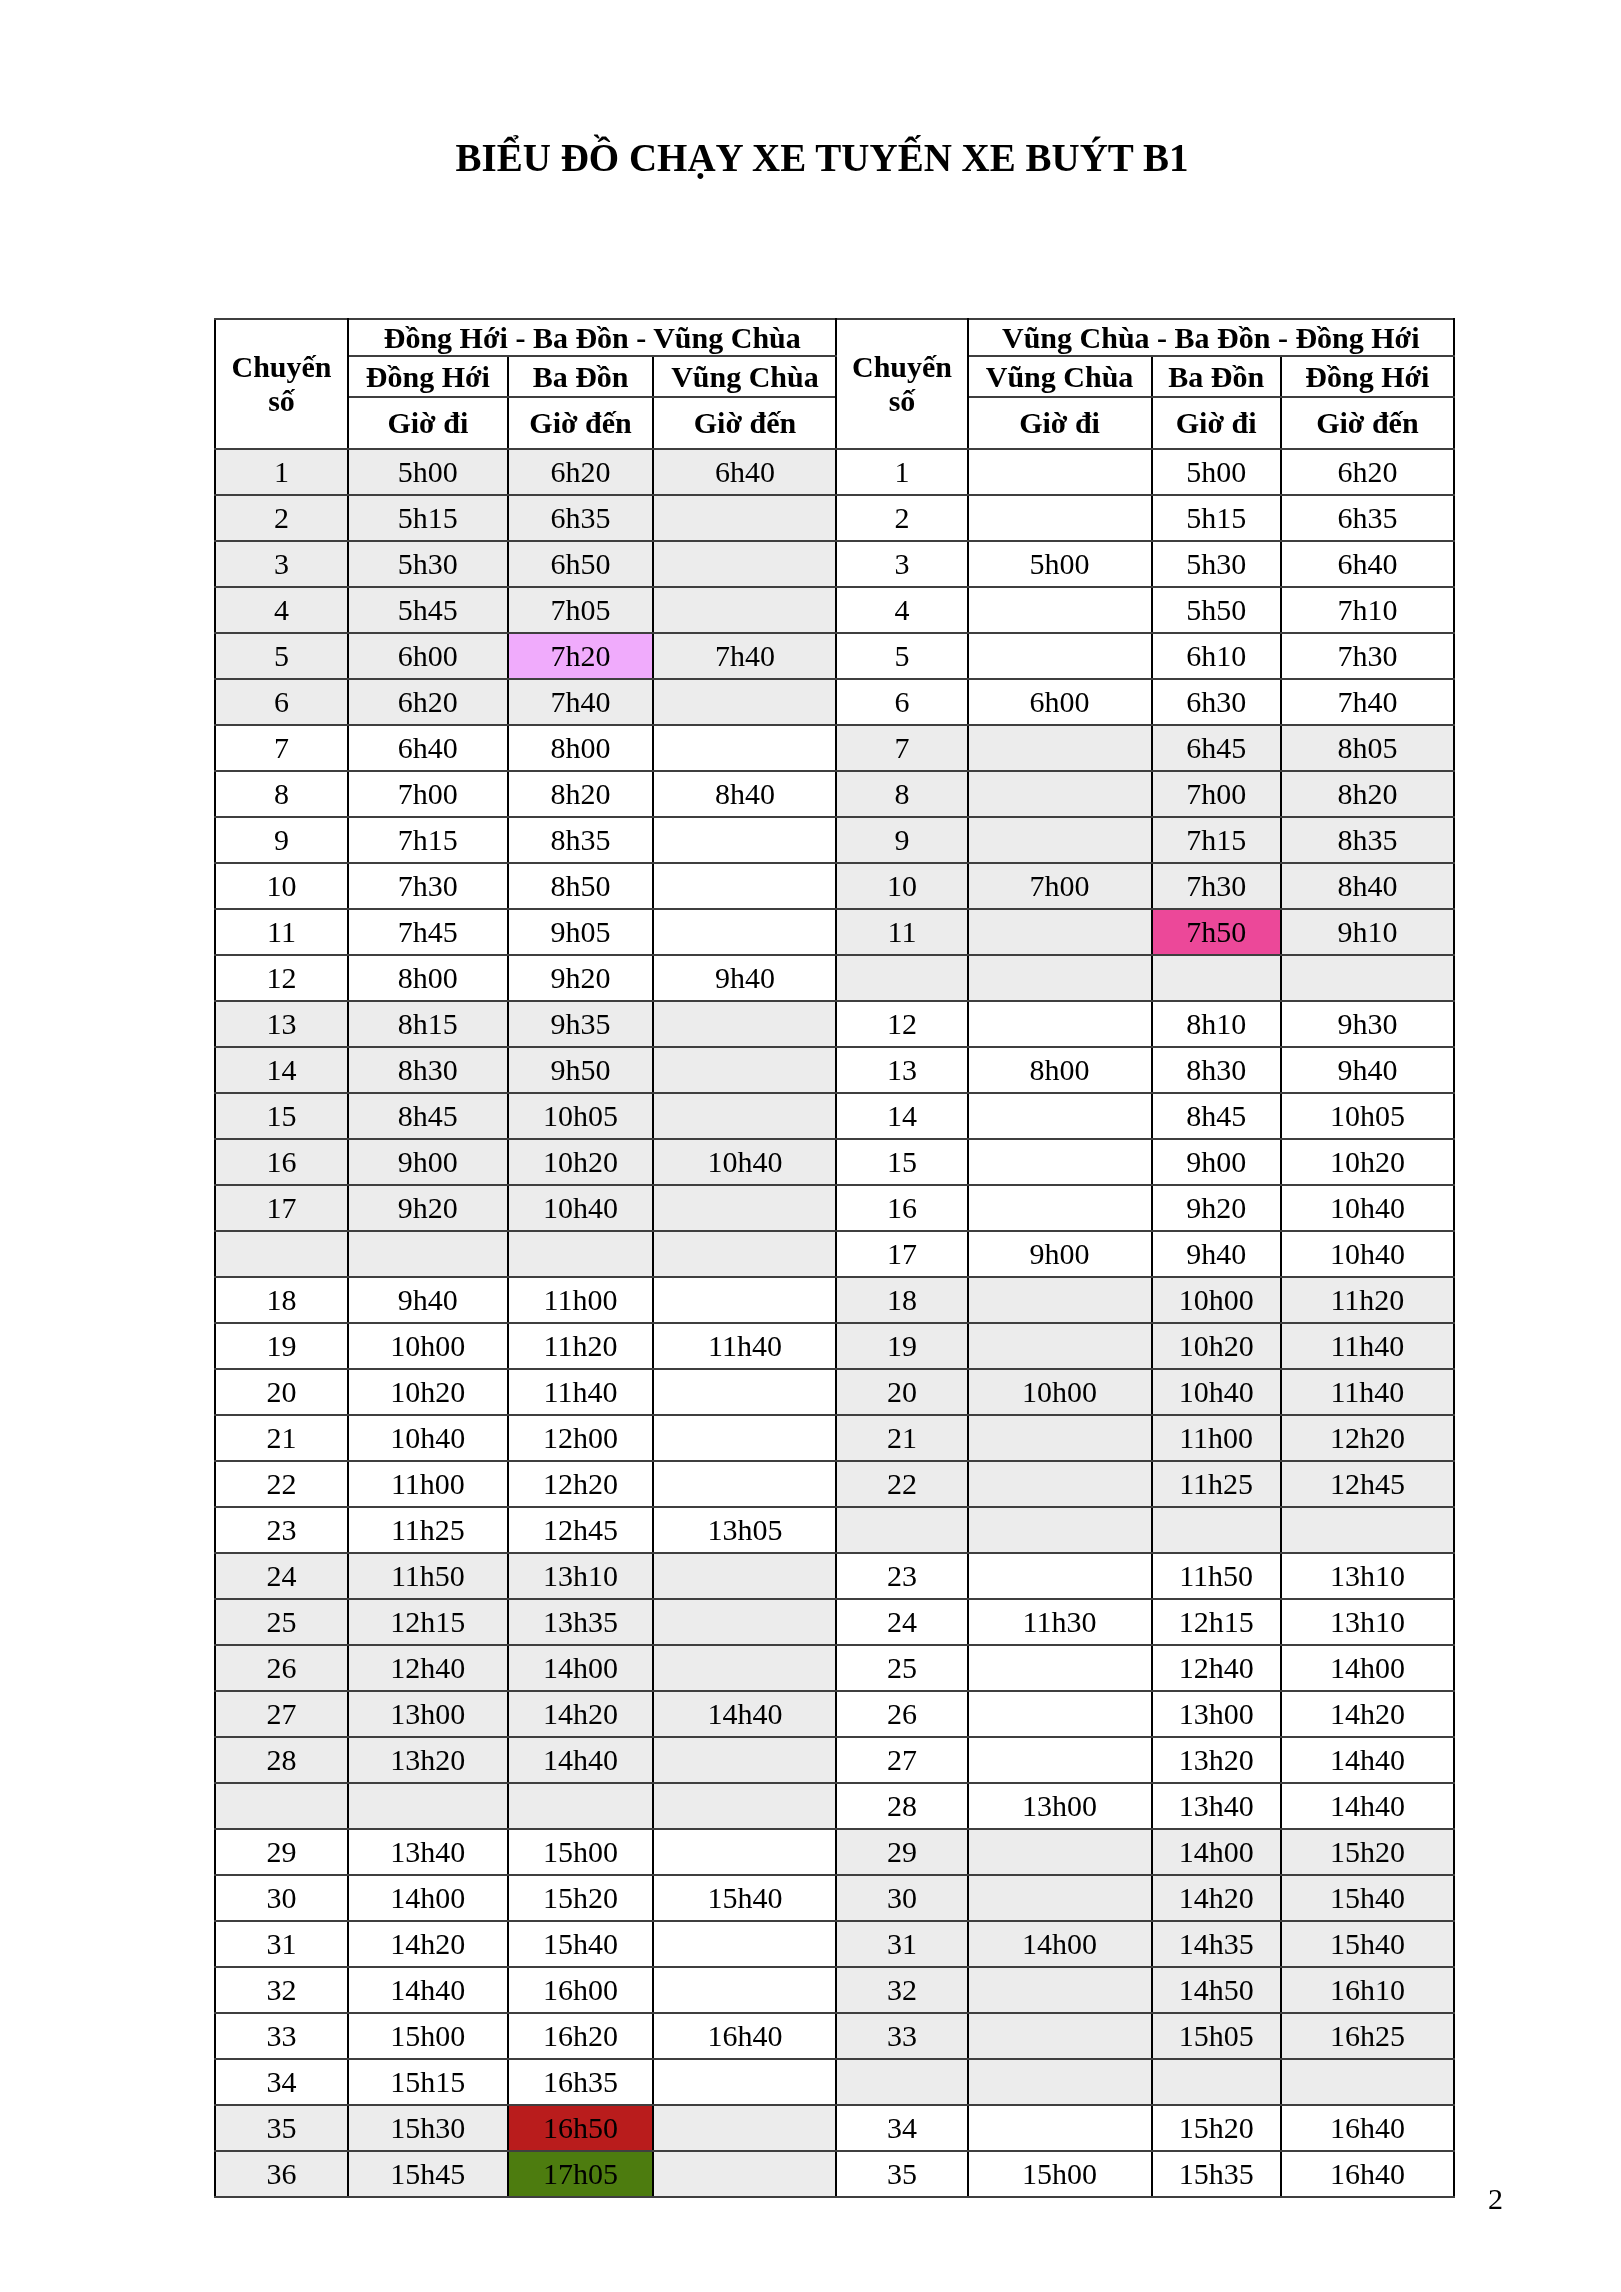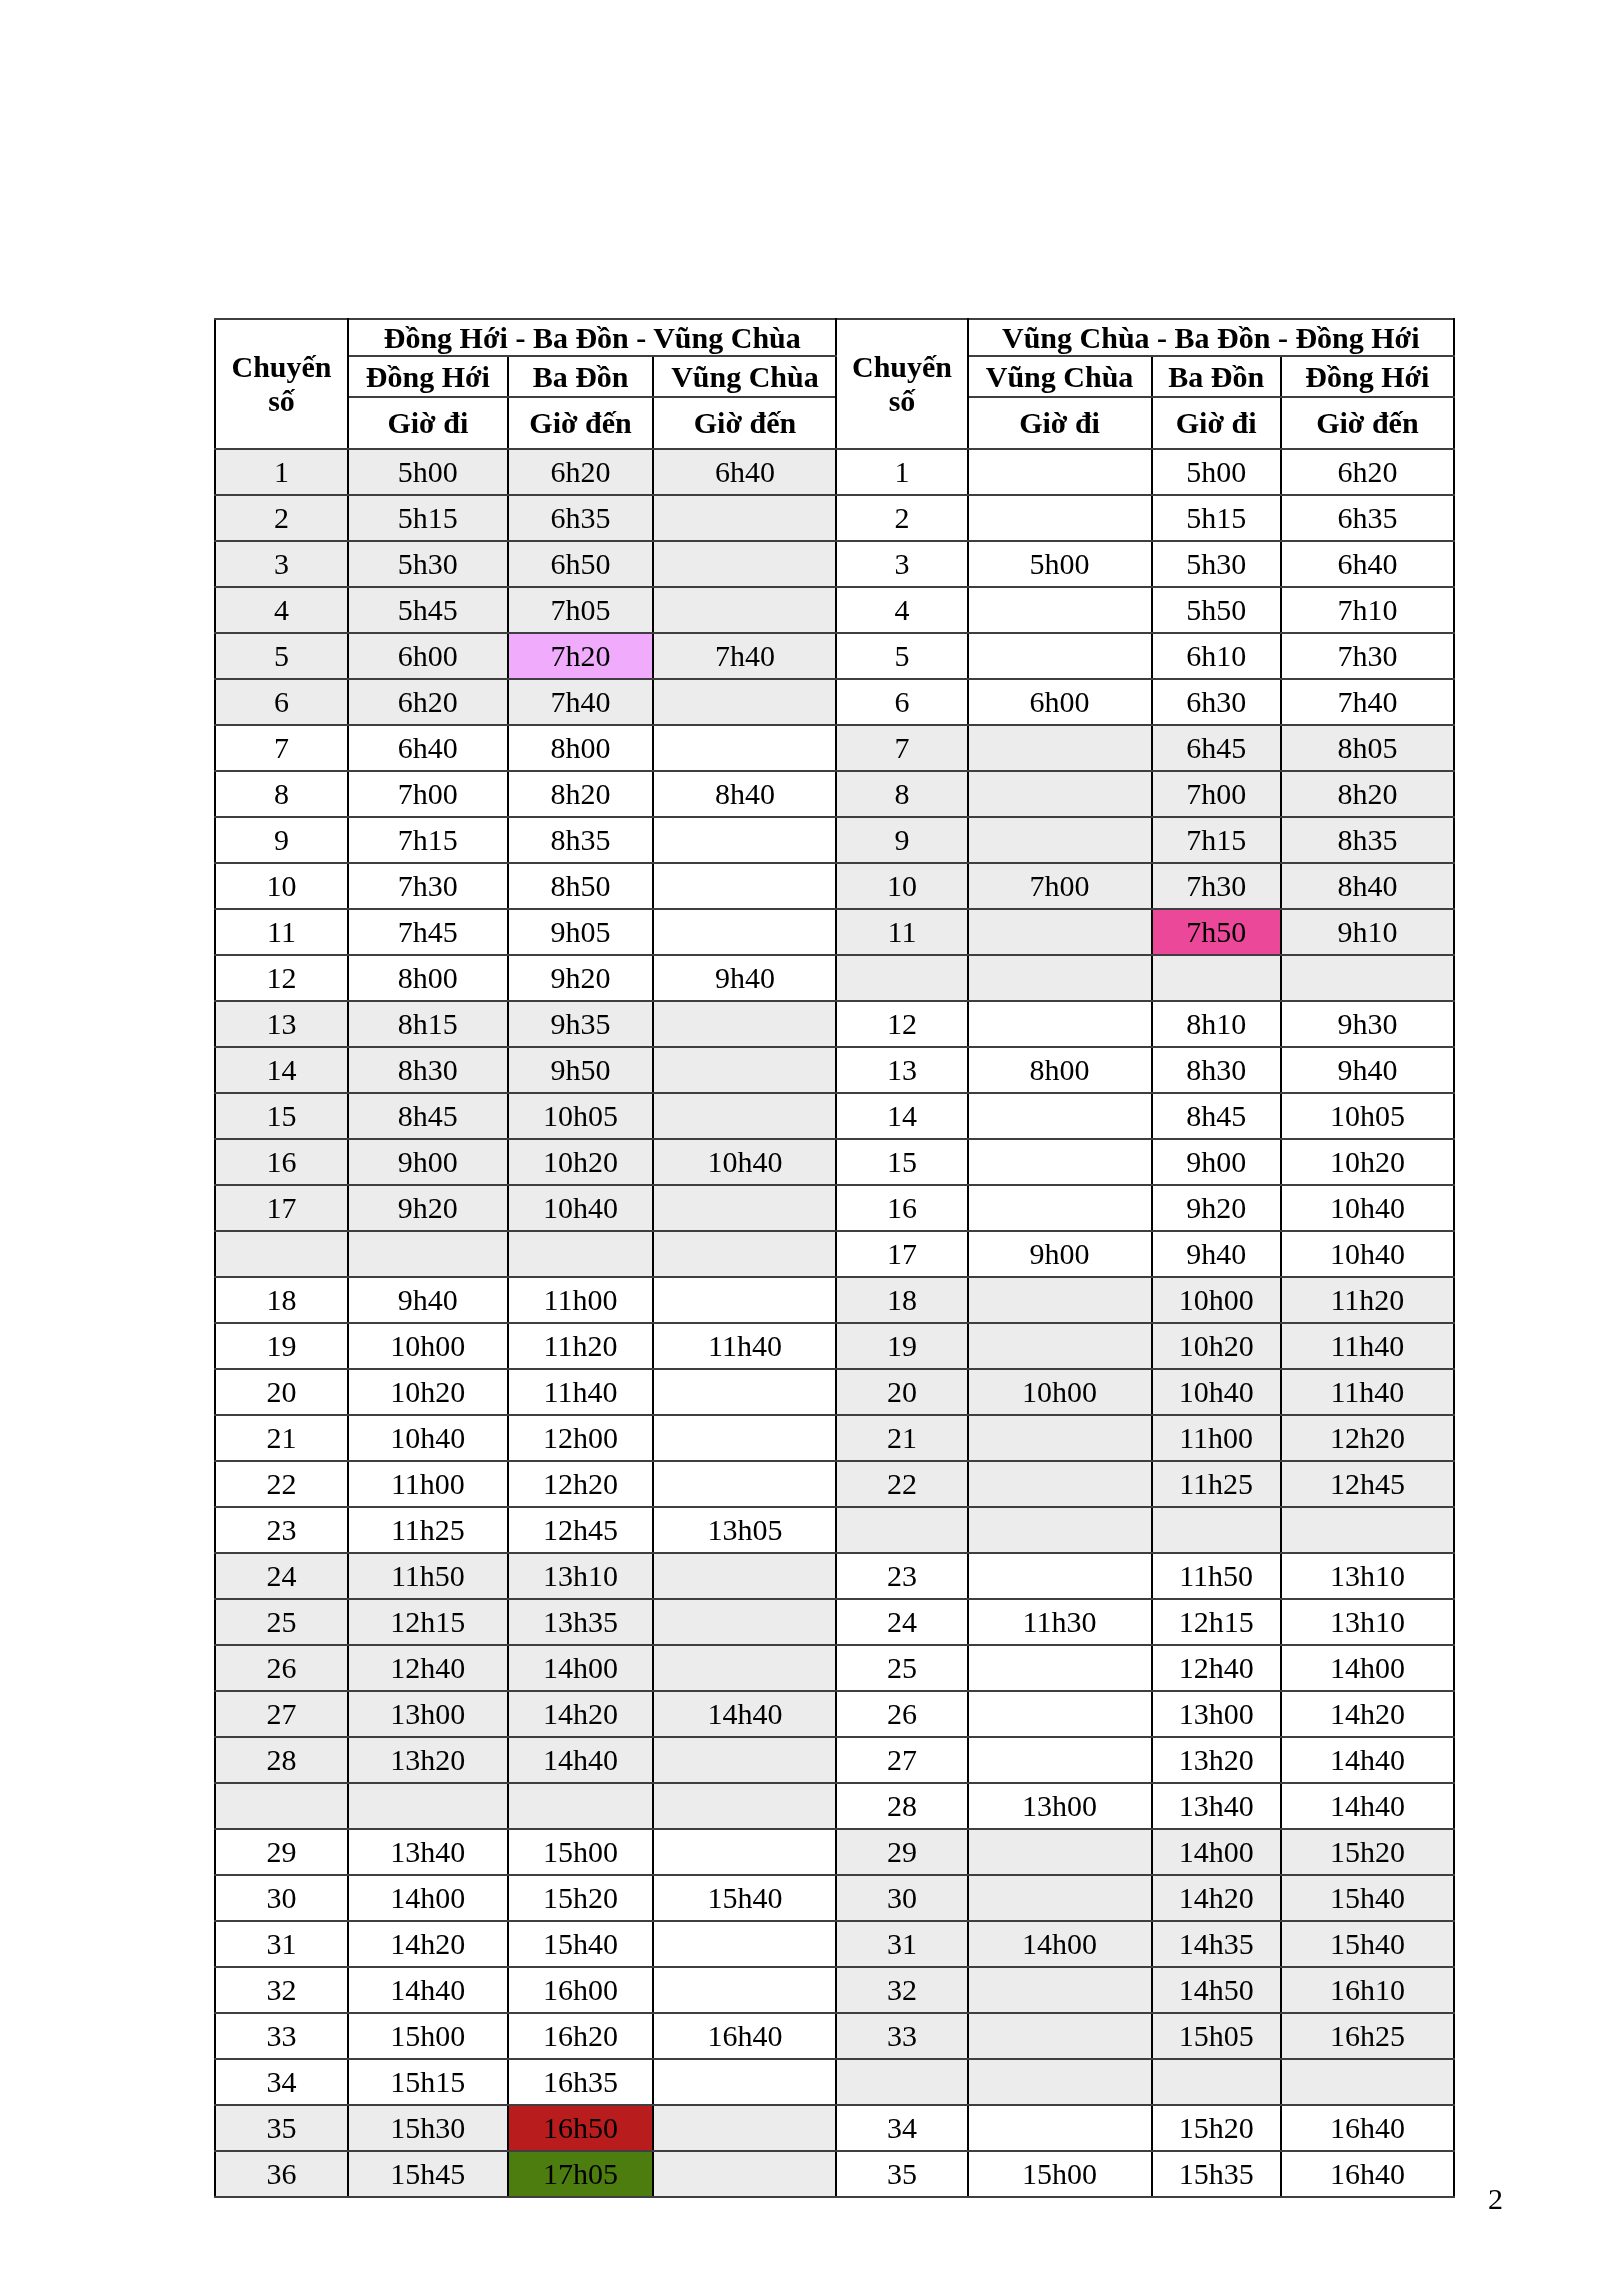--- a/index.html
+++ b/index.html
@@ -47,20 +47,21 @@
     position:absolute; top:2182px; right:118px;
     font-size:30px; line-height:33px;
   }
 </style>
 </head>
 <body>
 
 <div class="page">
 
   <div class="title-block">
+    <div class="title-line2">BIỂU ĐỒ CHẠY XE TUYẾN XE BUÝT B1</div>
   </div>
 
   <table class="schedule">
     <colgroup>
       <col class="c1">
         <col class="c2">
         <col class="c3">
         <col class="c4">
       <col class="c5">
         <col class="c6">

